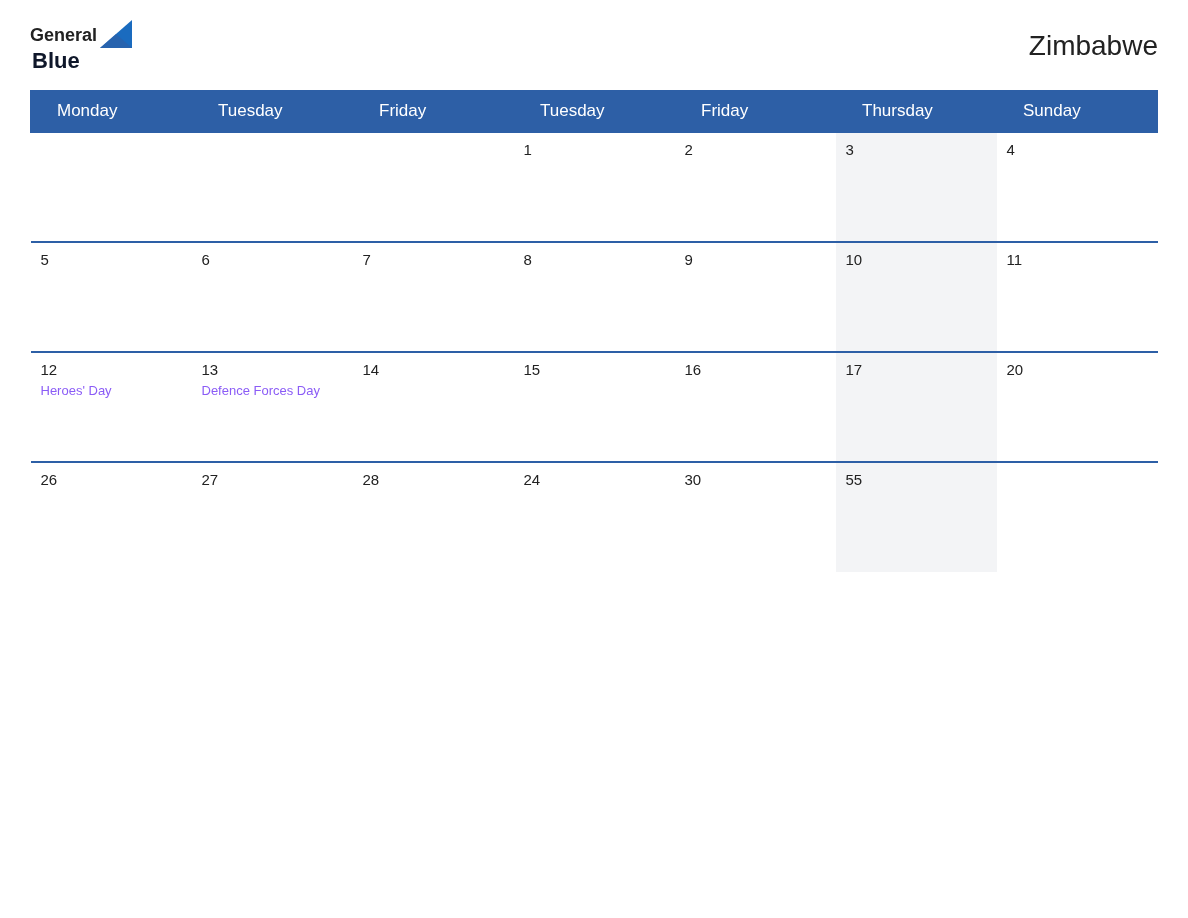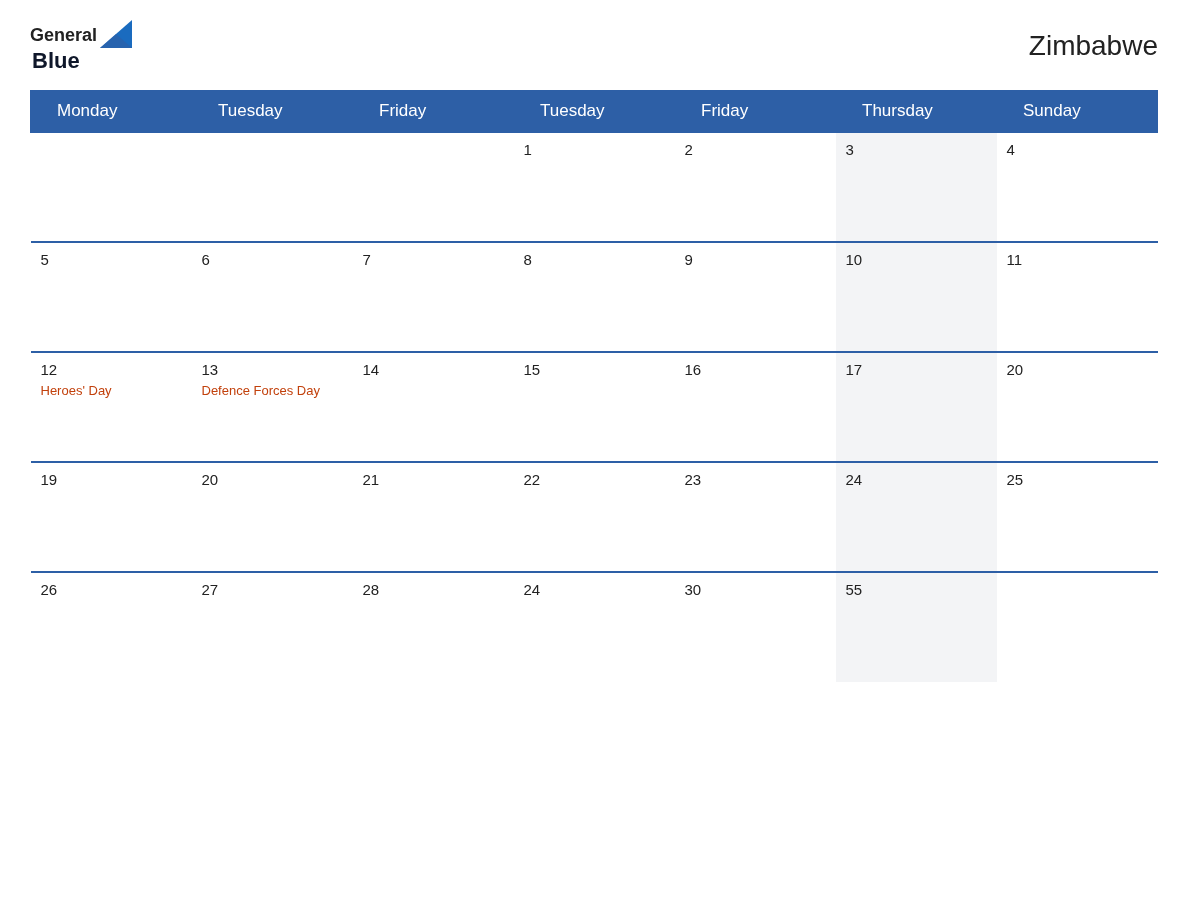--- a/index.html
+++ b/index.html
@@ -80,21 +80,21 @@
       background: #f3f4f6;
     }
     .day-num {
       font-size: 15px;
       color: #222;
       display: block;
       margin-bottom: 3px;
     }
     .holiday {
       font-size: 13px;
-      color: #c2410c;
+      color: #8b5cf6;
       line-height: 1.3;
     }
     
     .logo-svg {
       display: inline-block;
       vertical-align: middle;
     }
   </style>
 </head>
 <body>
@@ -183,43 +183,20 @@
         </td>
         <td class="alt-bg">
           <span class="day-num">17</span>
         </td>
         <td>
           <span class="day-num">20</span>
         </td>
       </tr>
       <tr>
         <td>
-          <span class="day-num">19</span>
-        </td>
-        <td>
-          <span class="day-num">20</span>
-        </td>
-        <td>
-          <span class="day-num">21</span>
-        </td>
-        <td>
-          <span class="day-num">22</span>
-        </td>
-        <td>
-          <span class="day-num">23</span>
-        </td>
-        <td class="alt-bg">
-          <span class="day-num">24</span>
-        </td>
-        <td>
-          <span class="day-num">25</span>
-        </td>
-      </tr>
-      <tr>
-        <td>
           <span class="day-num">26</span>
         </td>
         <td>
           <span class="day-num">27</span>
         </td>
         <td>
           <span class="day-num">28</span>
         </td>
         <td>
           <span class="day-num">24</span>

